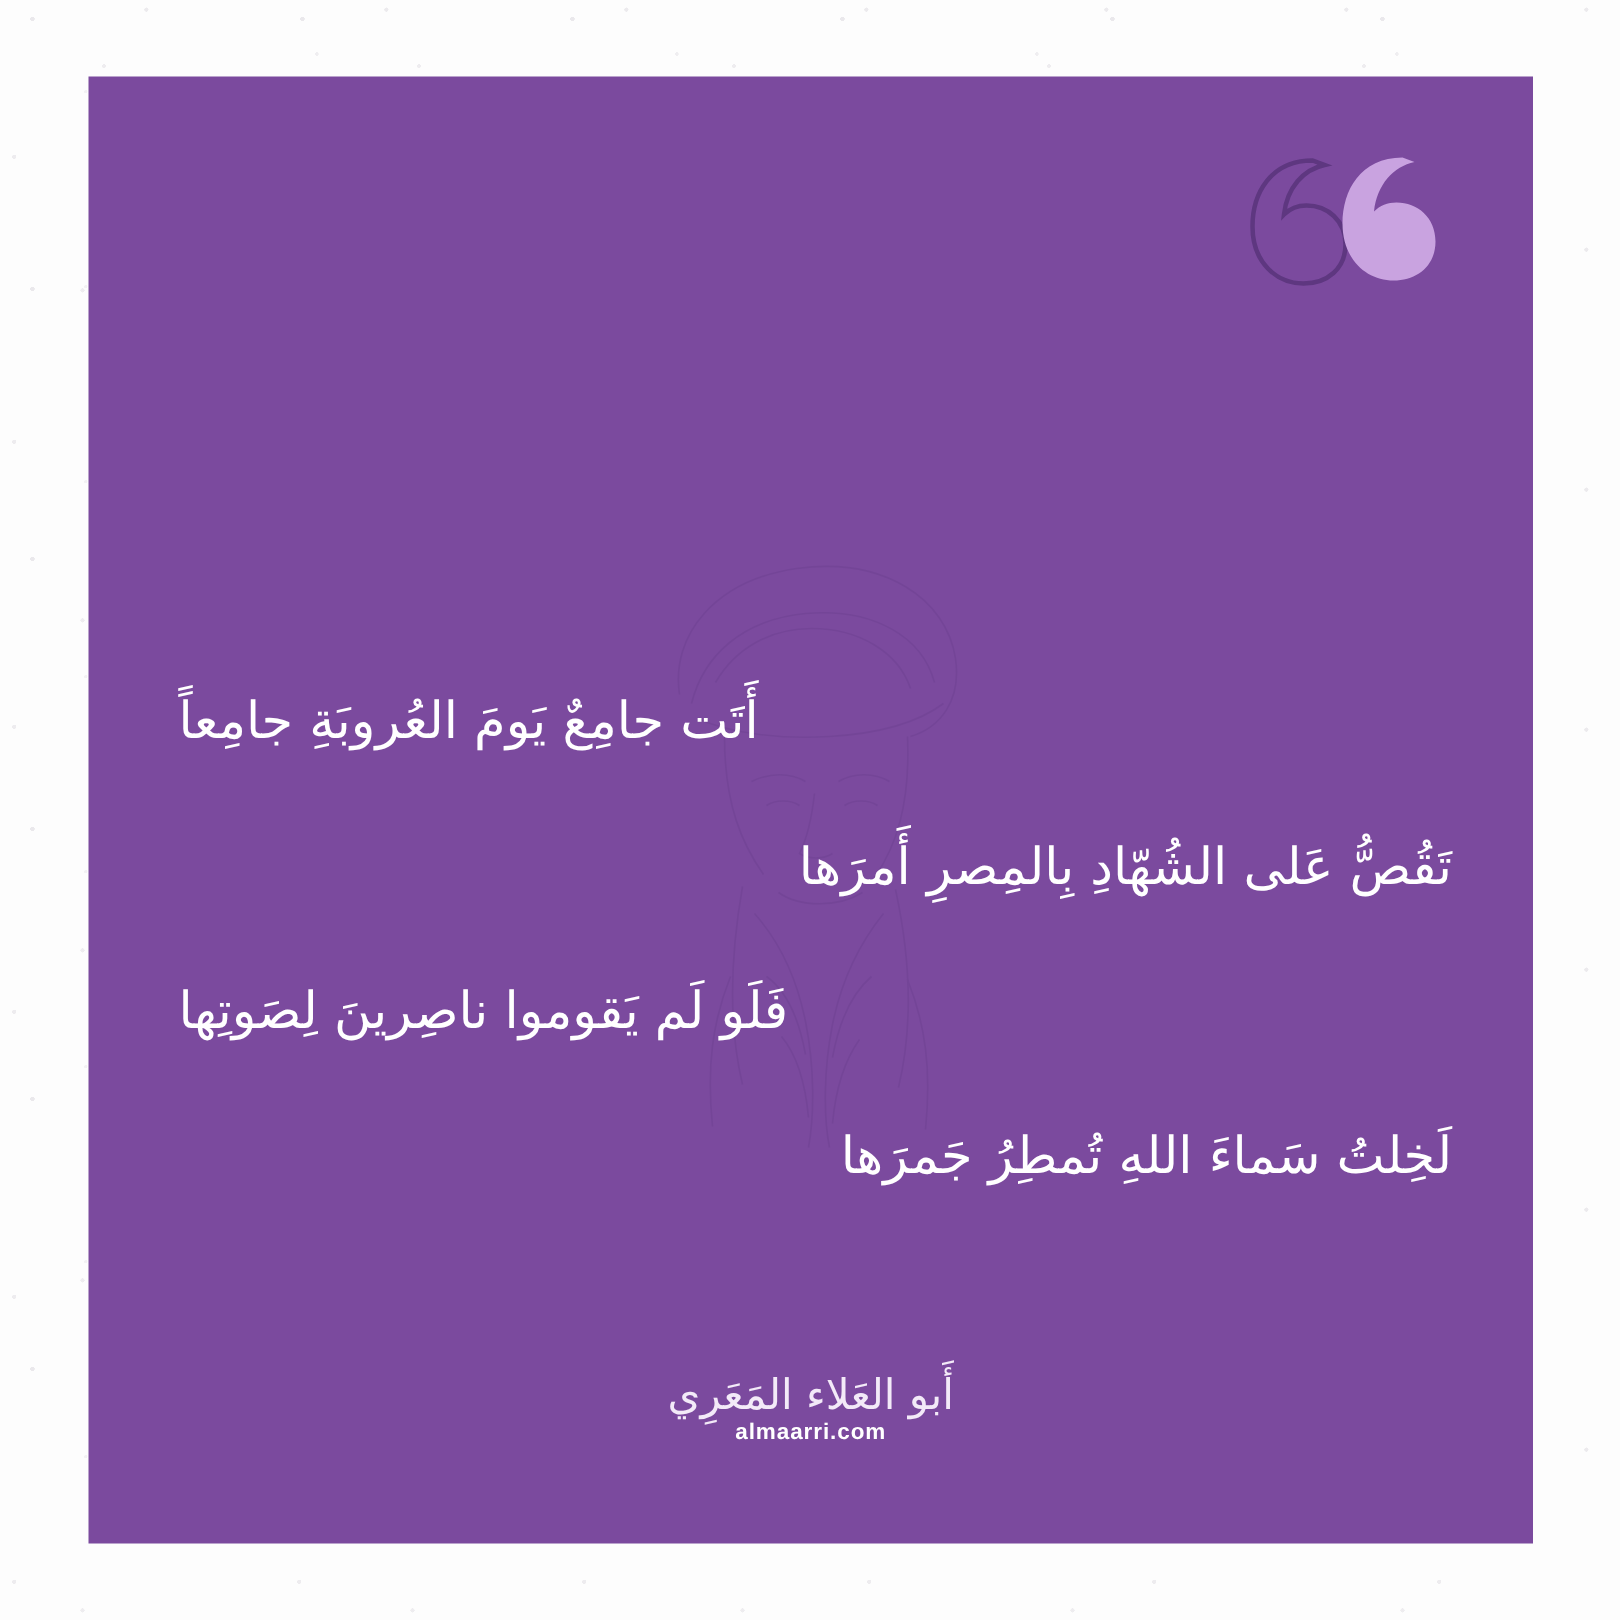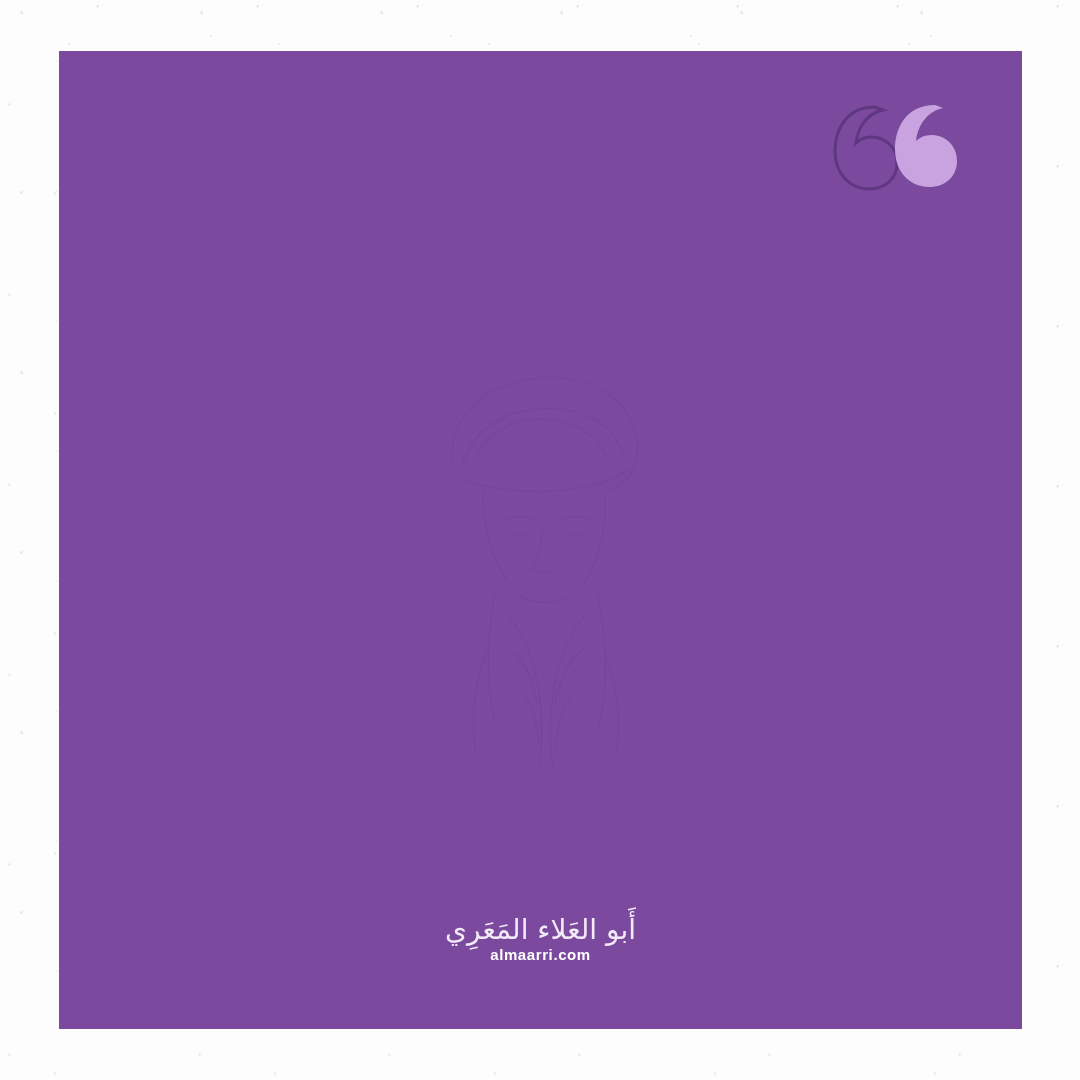--- a/index.html
+++ b/index.html
@@ -148,20 +148,26 @@
           <path d="M120 300 C134 310 142 330 146 352"></path>
           <path d="M190 300 C176 312 168 332 164 354"></path>
           <path d="M130 340 C140 352 146 372 148 394"></path>
           <path d="M182 342 C172 356 166 376 164 398"></path>
           <path d="M96 300 C84 330 80 360 84 400"></path>
           <path d="M214 302 C226 332 230 362 226 402"></path>
         </g>
       </svg>
     </div>
 
+    <div class="poem">
+      <div class="verse-row align-end">أَتَت جامِعٌ يَومَ العُروبَةِ جامِعاً</div>
+      <div class="verse-row align-start">تَقُصُّ عَلى الشُهّادِ بِالمِصرِ أَمرَها</div>
+      <div class="verse-row align-end">فَلَو لَم يَقوموا ناصِرينَ لِصَوتِها</div>
+      <div class="verse-row align-start">لَخِلتُ سَماءَ اللهِ تُمطِرُ جَمرَها</div>
+    </div>
 
     <div class="attribution">
       <div class="author">أَبو العَلاء المَعَرِي</div>
       <div class="site">almaarri.com</div>
     </div>
 
   </div>
 </div>
 
 </body></html>

